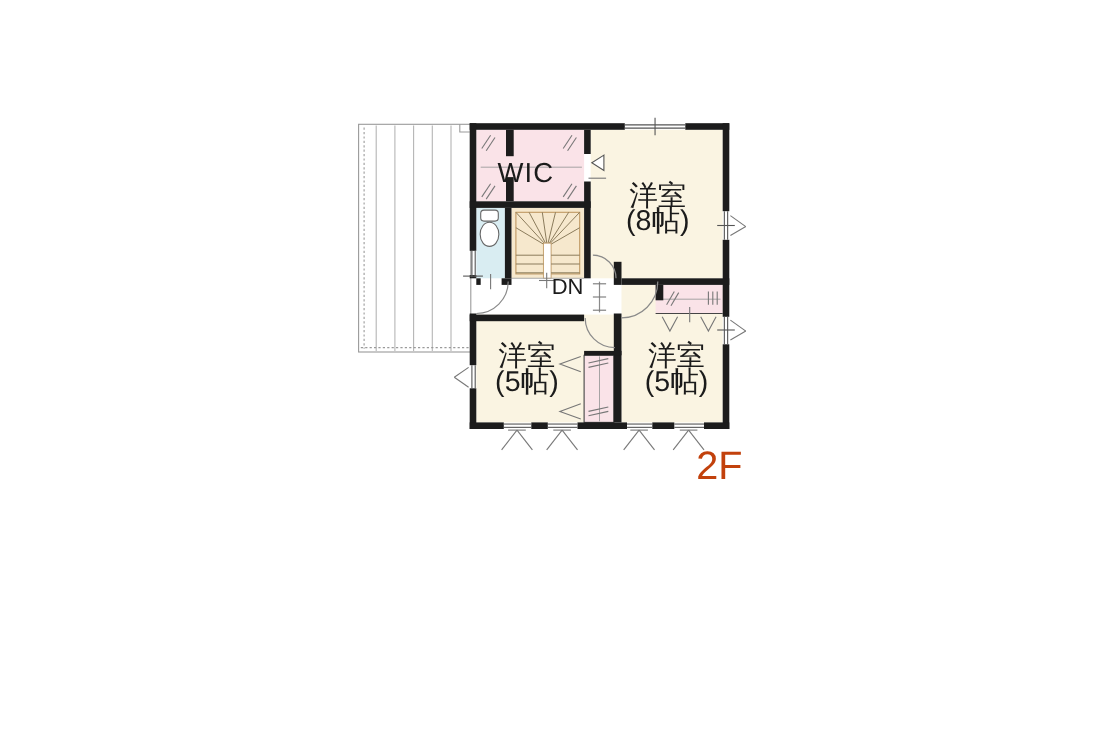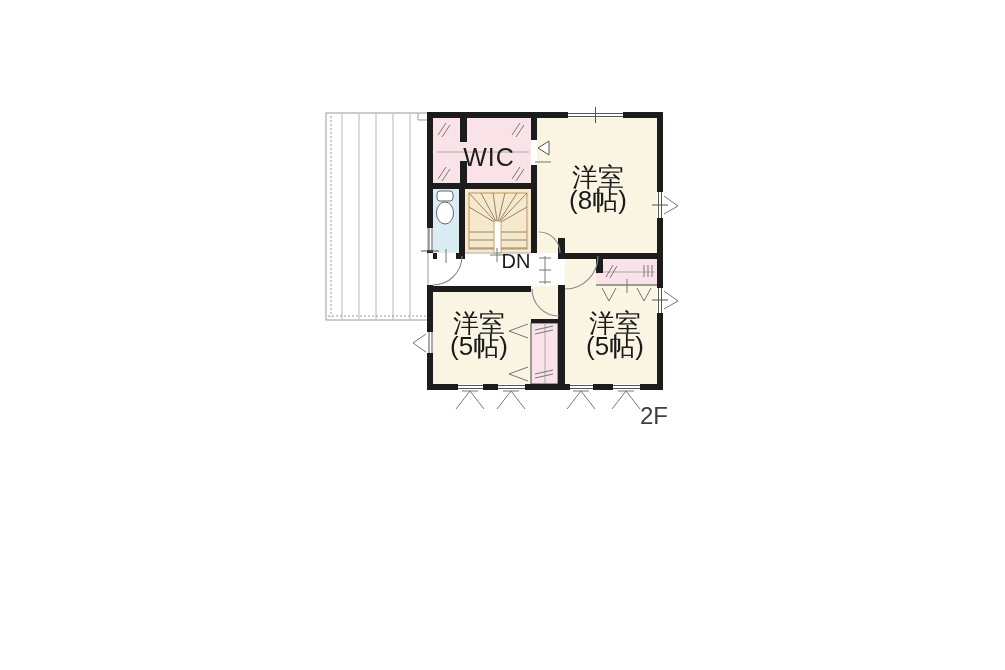--- a/index.html
+++ b/index.html
@@ -18,27 +18,27 @@
   .thin{stroke:#555;fill:none;stroke-width:1;}
   .door{stroke:var(--c-door-arc,#8a8a8a);fill:none;stroke-width:1.1;}
   .mark{stroke:#777;fill:none;stroke-width:1;}
   .pole{stroke:#9a9a9a;fill:none;stroke-width:0.8;}
   .bal{stroke:var(--c-balcony-gray,#9a9a9a);fill:none;stroke-width:1;}
   .bal-hatch{stroke:#b5b5b5;fill:none;stroke-width:1;}
   .fixture{fill:#ffffff;stroke:#666;stroke-width:1;}
   .closet-edge{fill:none;stroke:#444;stroke-width:1;}
   
   .lbl{position:absolute;color:var(--c-text,#1b1b1b);text-align:center;white-space:nowrap;}
-  .lbl-wic{left:439px;top:143px;width:100px;font-size:25px;letter-spacing:1px;}
+  .lbl-wic{left:428px;top:143px;width:100px;font-size:25px;letter-spacing:1px;}
   .room-lbl{width:100px;font-size:26px;line-height:23px;}
   .lbl-b8{left:548px;top:166px;}
   .lbl-b5l{left:429px;top:312px;}
   .lbl-b5r{left:565px;top:312px;}
   .lbl-dn{left:494px;top:250px;width:44px;font-size:20px;text-align:center;}
-  .lbl-2f{left:629px;top:402px;width:50px;font-size:24px;color:#404040;}
+  .lbl-2f{left:629px;top:402px;width:50px;font-size:36px;color:#c2410c;}
 </style>
 </head>
 <body>
 
 <div class="canvas">
 
   <svg class="plan-svg" width="1005" height="670" viewBox="0 0 1005 670">
 
     <g>
       <rect x="326" y="113" width="102" height="207" fill="#ffffff" class="bal"></rect>

